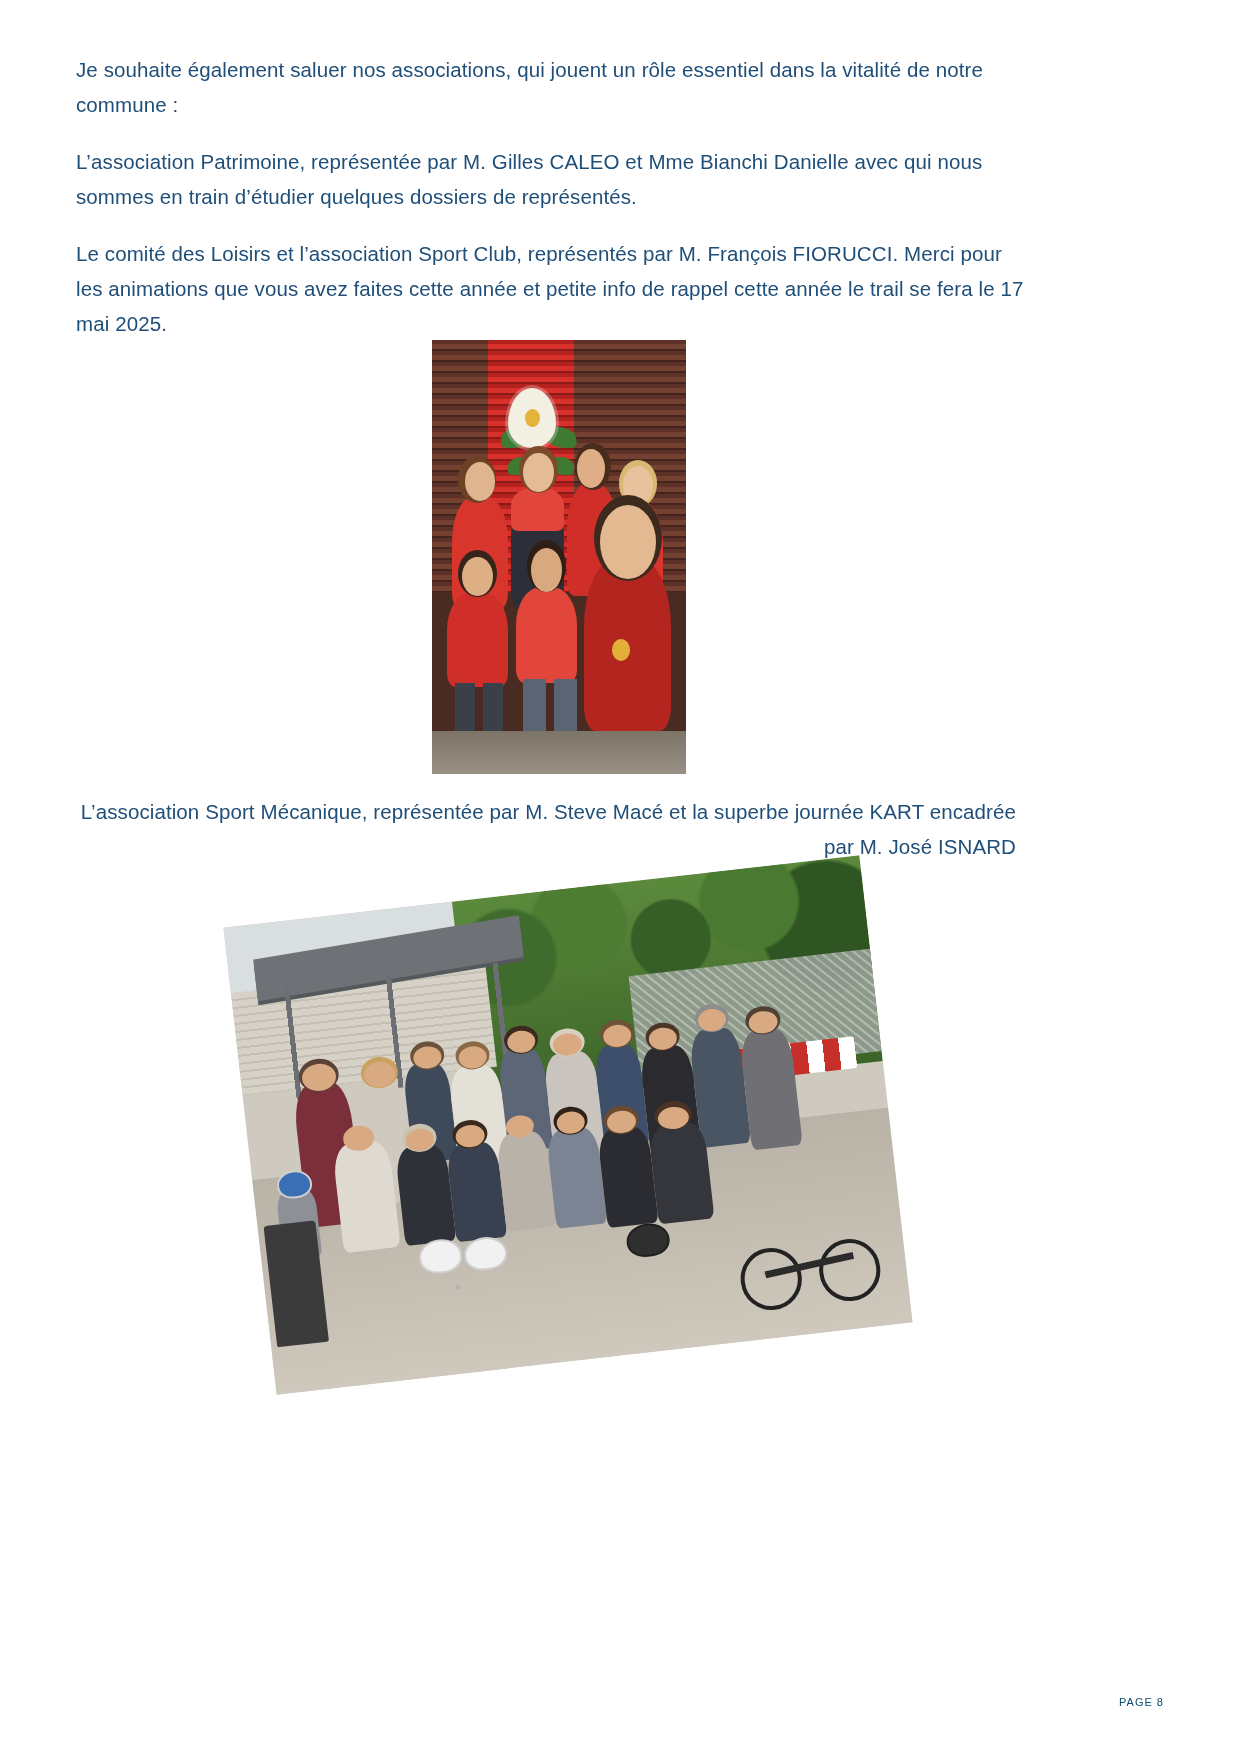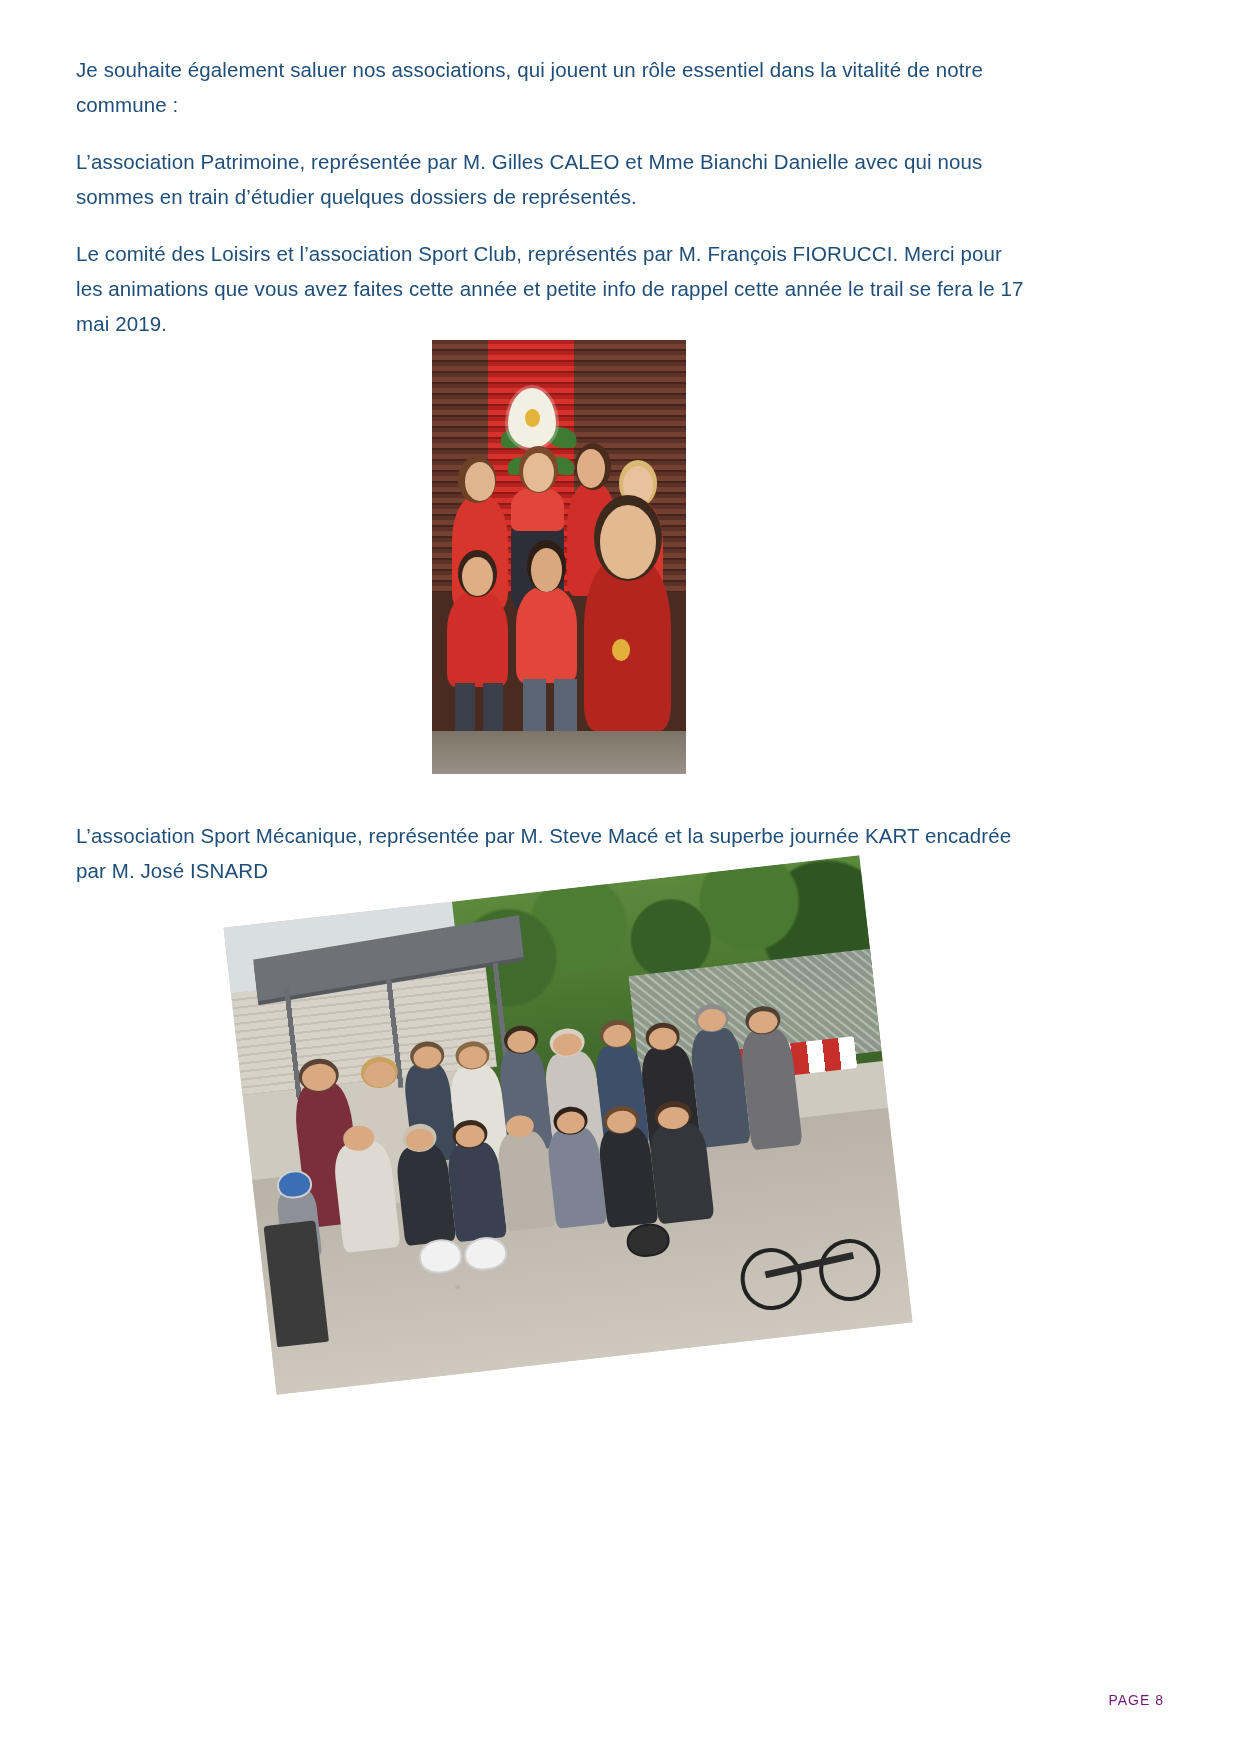--- a/index.html
+++ b/index.html
@@ -194,34 +194,34 @@
   }
   .p2-helmet {
     position:absolute; border-radius:50% 50% 45% 45%;
     background:#f1f1f1; border:2px solid #cfcfcf;
   }
   
   .footer {
     position: absolute;
     right: 76px;
     bottom: 46px;
-    color: #701a75;
-    font-size: 14px;
+    color: #0c4a6e;
+    font-size: 11px;
     letter-spacing: 1px;
   }
 </style>
 </head>
 <body>
 
 <div class="page">
 
   <div class="content">
     <p class="para">Je souhaite également saluer nos associations, qui jouent un rôle essentiel dans la vitalité de notre commune :</p>
     <p class="para">L’association Patrimoine, représentée par M. Gilles CALEO et Mme Bianchi Danielle avec qui nous sommes en train d’étudier quelques dossiers de représentés.</p>
-    <p class="para tight">Le comité des Loisirs et l’association Sport Club, représentés par M. François FIORUCCI. Merci pour les animations que vous avez faites cette année et petite info de rappel cette année le trail se fera le 17 mai 2019.</p>
+    <p class="para tight">Le comité des Loisirs et l’association Sport Club, représentés par M. François FIORUCCI. Merci pour les animations que vous avez faites cette année et petite info de rappel cette année le trail se fera le 17 mai 2025.</p>
   </div>
 
   <div class="photo1-wrap">
     <div class="photo1">
       <div class="p1-shutter"></div>
       <div class="p1-redpanel"></div>
       <div class="p1-leaf" style="left:27%; top:20%; width:12%; height:5%;"></div>
       <div class="p1-leaf" style="left:45%; top:20%; width:12%; height:5%; transform:scaleX(-1);"></div>
       <div class="p1-leaf" style="left:30%; top:27%; width:9%; height:4%;"></div>
       <div class="p1-leaf" style="left:47%; top:27%; width:9%; height:4%; transform:scaleX(-1);"></div>
@@ -255,21 +255,21 @@
       <div class="p1-shoe" style="left:47%; top:90%; width:11%; height:5%;"></div>
 
       <div class="p1-person" style="left:60%; top:50%; width:34%; height:40%; background:#b5251f;"></div>
       <div class="p1-head" style="left:66%; top:38%; width:22%; height:17%; background:#e3b991; box-shadow:0 -4px 0 6px #3d2a1e;"></div>
       <div class="p1-leaf" style="left:71%; top:69%; width:7%; height:5%; background:#e0b03a; border-radius:50%;"></div>
 
       <div class="p1-ground"></div>
     </div>
   </div>
 
-  <div style="position:absolute; left:76px; top:818px; width:940px;">
+  <div style="position:absolute; left:76px; top:794px; width:940px;text-align:right;">
     <p class="para">L’association Sport Mécanique, représentée par M. Steve Macé et la superbe journée KART encadrée par M. José ISNARD</p>
   </div>
 
   <div class="photo2-wrap">
     <div class="photo2">
       <div class="p2-sky"></div>
       <div class="p2-trees"></div>
       <div class="p2-wall"></div>
       <div class="p2-canopy"></div>
       <div class="p2-canopy-posts"></div>

